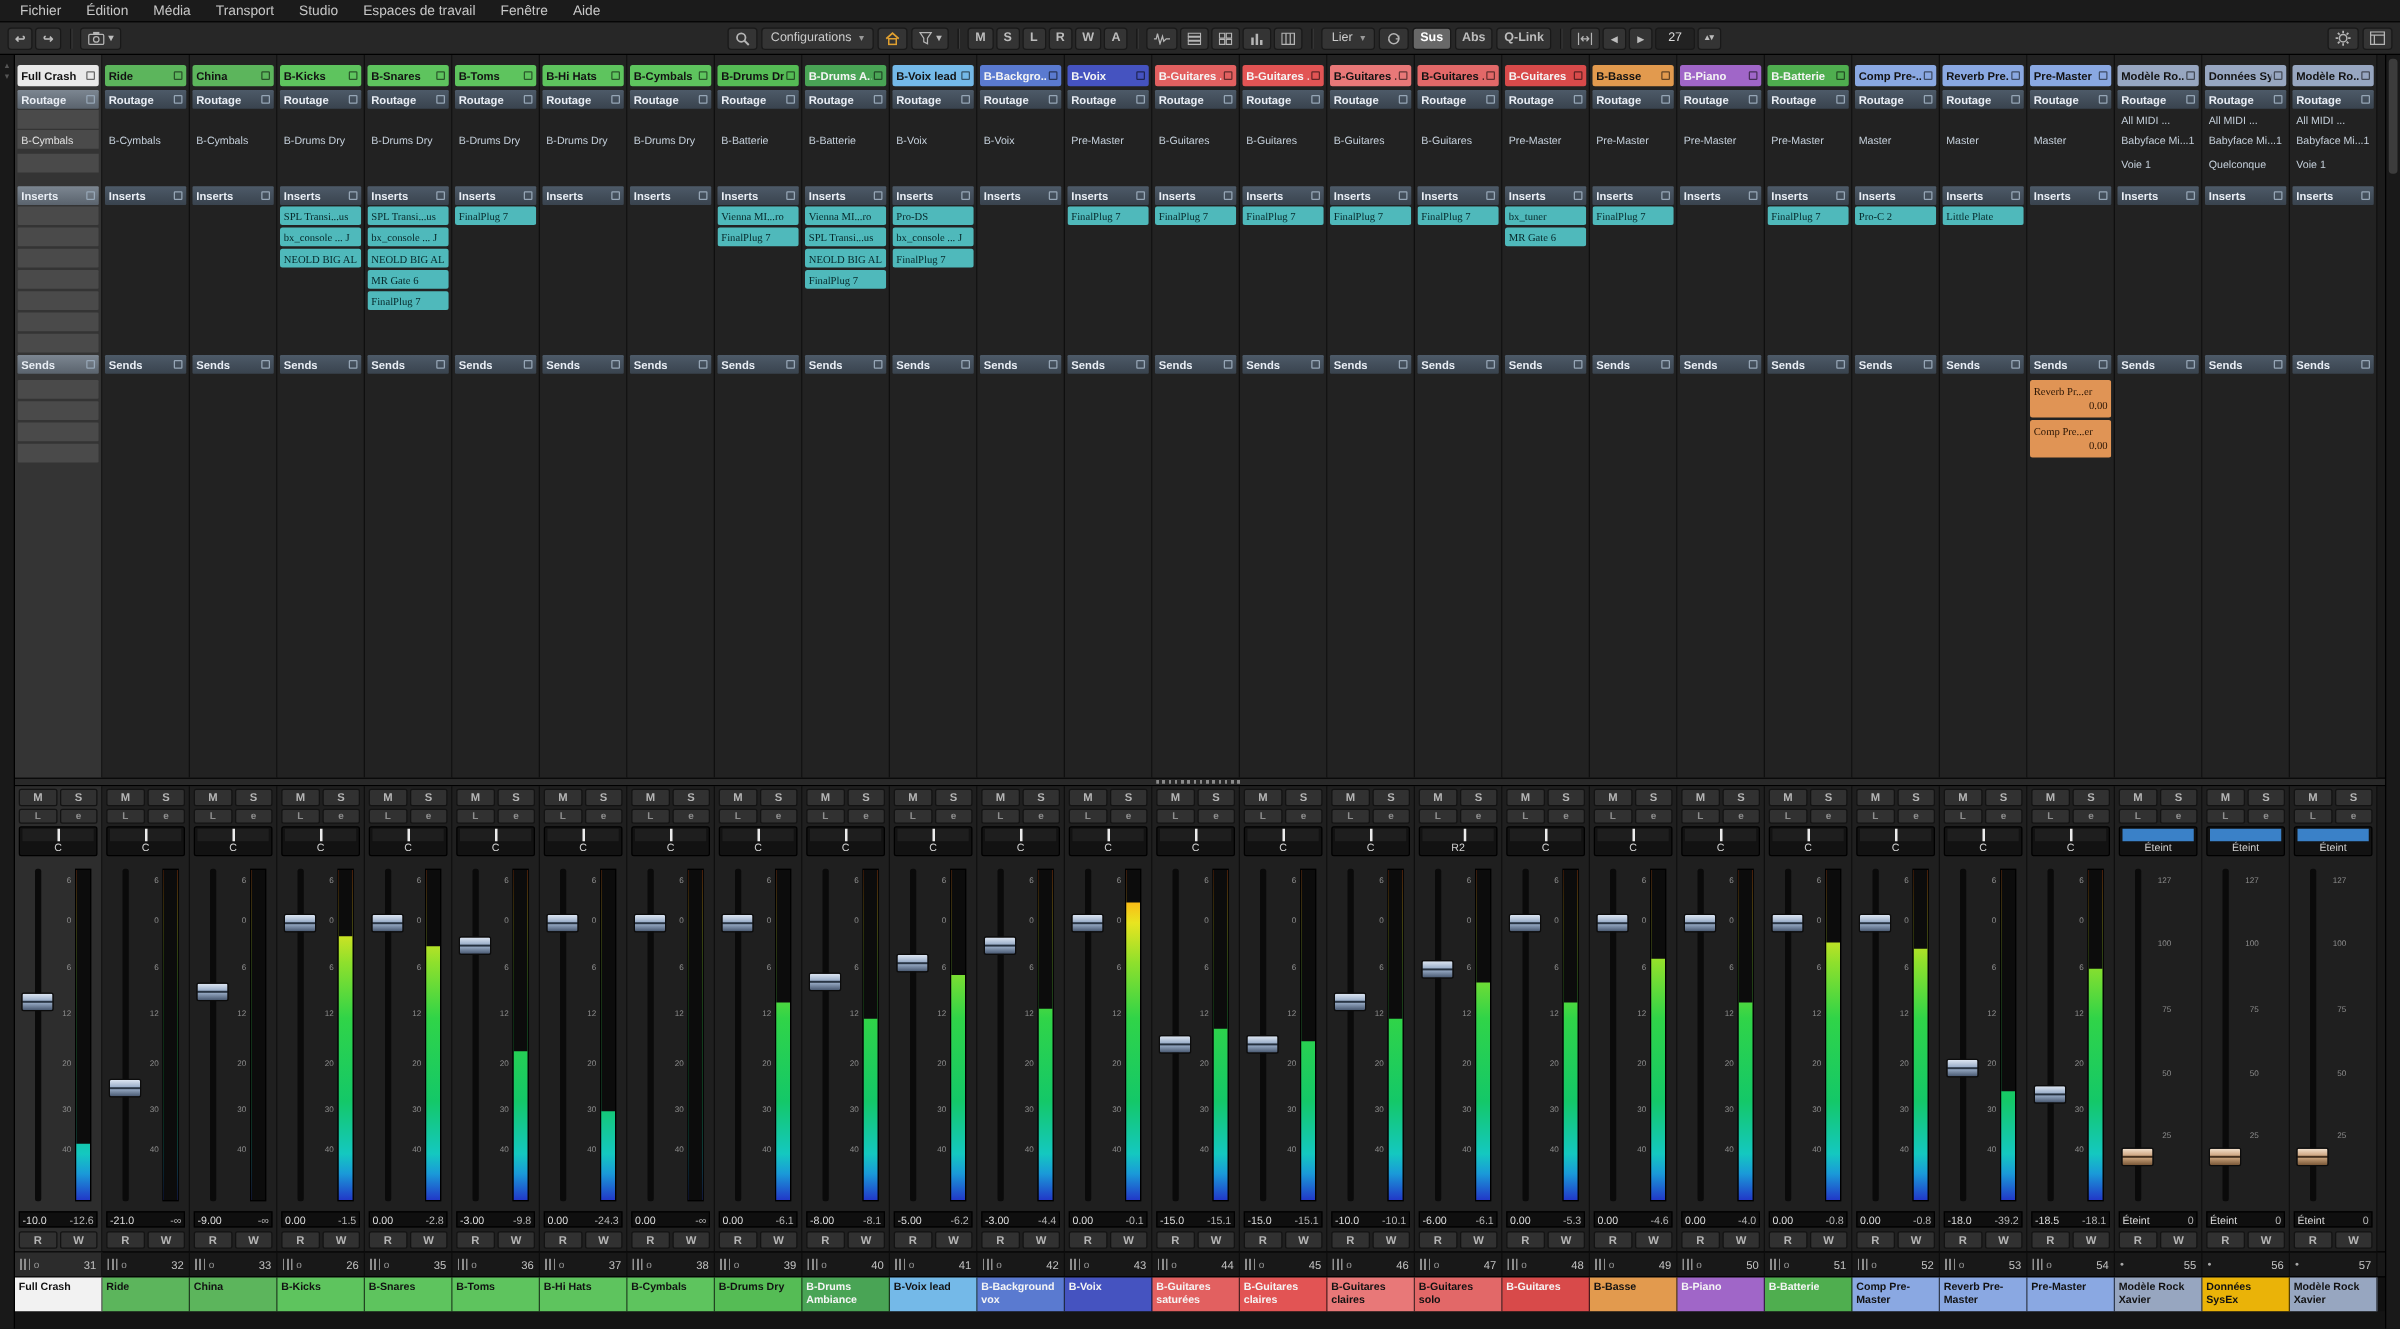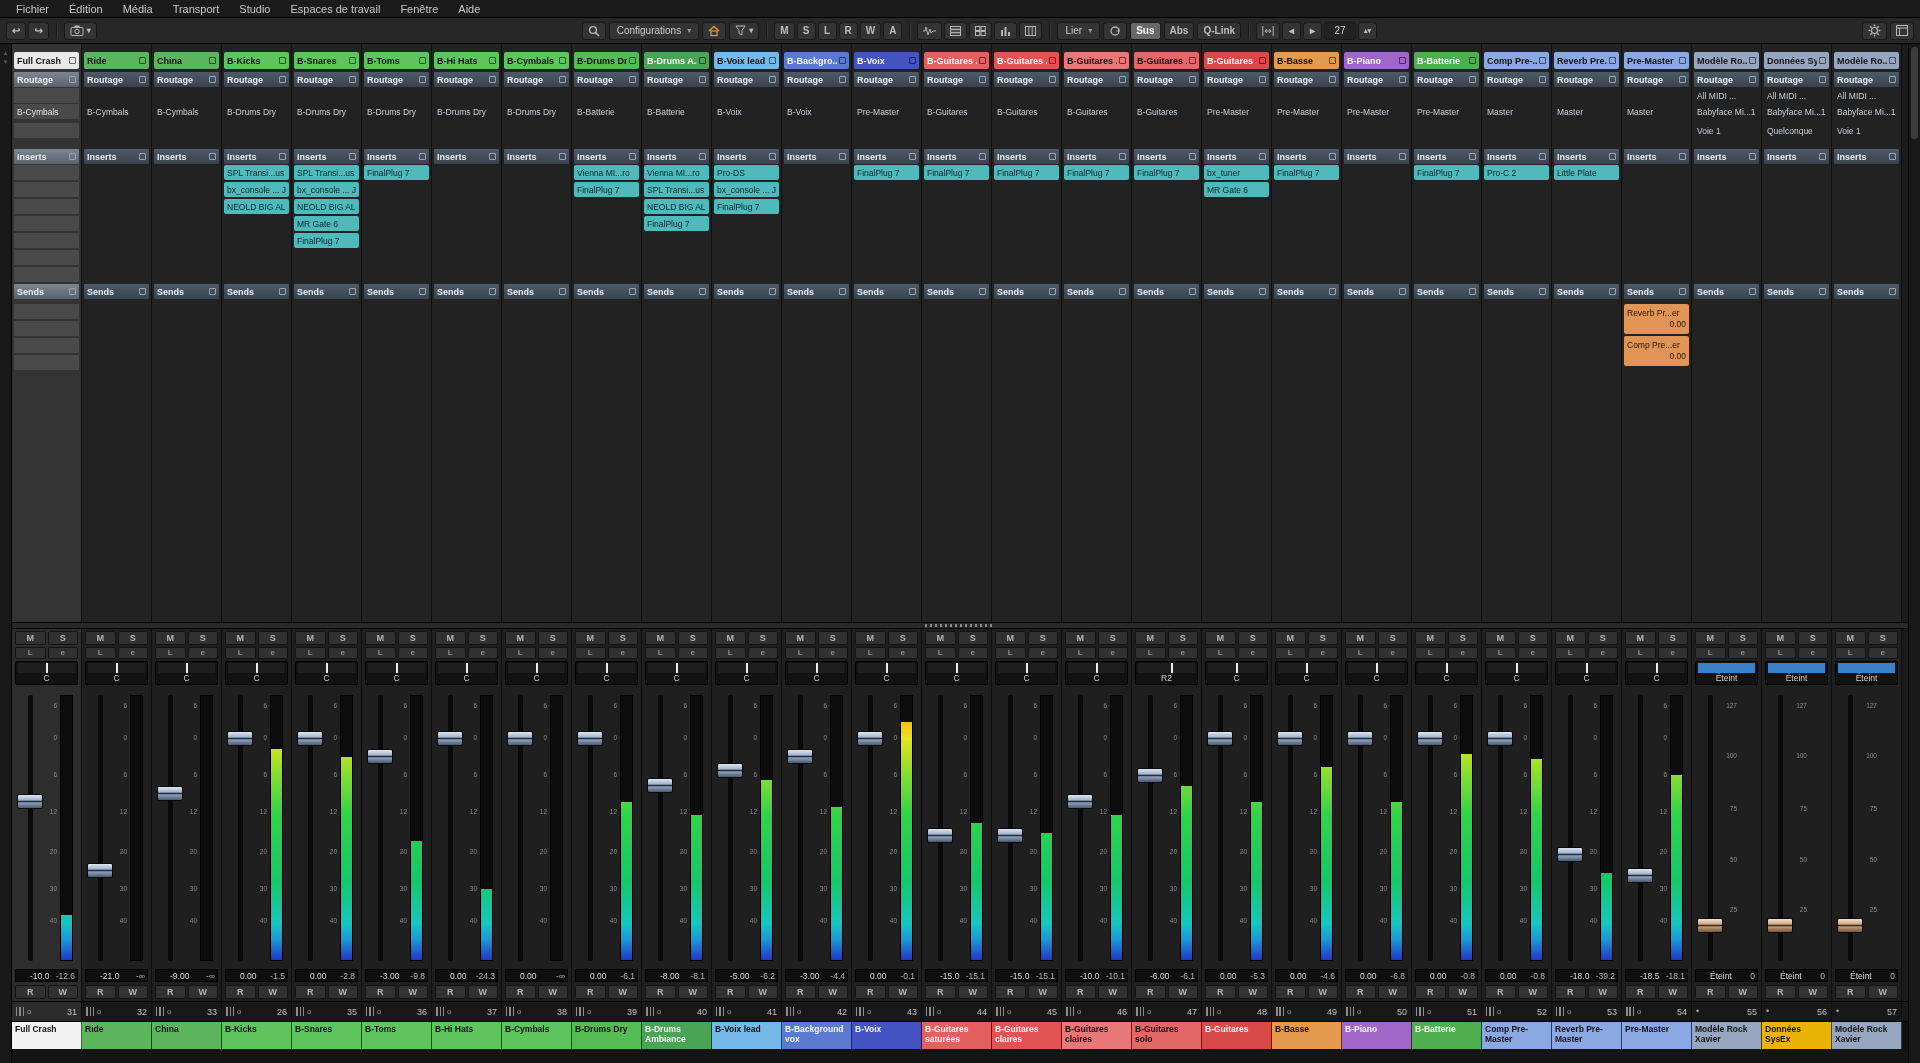--- a/index.html
+++ b/index.html
@@ -46,21 +46,21 @@
   .hdr-icon{margin-left:auto;width:7px;height:7px;border:1px solid rgba(0,0,0,.55);border-radius:1px;flex:none;}
   .rack-bar{height:15px;flex:none;background:linear-gradient(#4d5a68,#39434e);color:#e9eef5;font-size:9px;
             font-weight:bold;display:flex;align-items:center;padding:0 3px;border-radius:1px;margin-bottom:1px;}
   .rack-col.sel .rack-bar{background:linear-gradient(#7c8691,#5a636d);}
   .bar-icon{margin-left:auto;width:7px;height:7px;border:1px solid #96a6b6;border-radius:1px;flex:none;}
   .route-row{height:15px;flex:none;margin-bottom:1px;font-size:8.5px;color:#c6d1dc;display:flex;
              align-items:center;padding:0 3px;white-space:nowrap;overflow:hidden;}
   .route-row.route-gap{margin-top:3px;}
   .route-row.sel-row{background:#4a4a4a;color:#e2e2e2;}
   .gap-top{margin-top:10px;}
-  .slots{flex:none;overflow:hidden;}
+  .slots{flex:none;overflow:hidden;font-family:Liberation Serif, serif;}
   .islots{height:119px;}
   .sslots{height:68px;margin-top:4px;}
   .slot-empty{height:15px;margin-bottom:2px;background:#4a4a4a;border-radius:1px;}
   .chip{height:15px;margin-bottom:2px;background:#4fb9bb;color:#06282a;font-size:8.5px;display:flex;
         align-items:center;padding:0 3px;border-radius:2px;overflow:hidden;white-space:nowrap;}
   .send-chip{height:30px;background:#e09455;color:#2a1505;flex-direction:column;align-items:stretch;
              justify-content:center;line-height:11px;}
   .send-name{font-size:8.5px;overflow:hidden;white-space:nowrap;}
   .send-val{font-size:8.5px;text-align:right;}
   .rack-fill{flex:1;}
@@ -92,21 +92,21 @@
           background:linear-gradient(180deg,#dde6f2 0%,#9fb2cc 40%,#24303f 48%,#24303f 52%,#8fa2bc 60%,#4a5a72 100%);}
   .handle.midi{background:linear-gradient(180deg,#f2e0cc 0%,#d0a884 40%,#3f2a18 48%,#3f2a18 52%,#c09a74 60%,#7a5838 100%);}
   .scale{position:absolute;left:30px;top:6px;bottom:6px;width:13px;}
   .tick{position:absolute;right:1px;transform:translateY(-50%);font-size:6.5px;color:#8d8d8d;line-height:1;}
   .meter{position:absolute;left:45px;width:13px;top:6px;bottom:6px;background:#0c0c0c;border:1px solid #000;}
   .meter-grad{position:absolute;left:0;right:0;top:0;bottom:0;
       background:linear-gradient(to top,#2238c8 0%,#1a9ad8 8%,#14c8c0 14%,#14c868 30%,#30d448 55%,#8fe02c 72%,#e8e420 84%,#ffb014 92%,#ff5a0c 100%);}
   .meter-mask{position:absolute;left:0;right:0;top:0;background:#0c0c0c;}
   .value-row{height:13px;flex:none;display:flex;align-items:center;background:#0f0f0f;border:1px solid #000;
              font-size:8.5px;color:#ddd;margin-bottom:1px;}
-  .fval{flex:1;padding-left:14px;white-space:nowrap;overflow:hidden;}
+  .fval{flex:1;padding-left:2px;white-space:nowrap;overflow:hidden;}
   .pval{flex:1;text-align:right;padding-right:2px;color:#b5b5b5;white-space:nowrap;overflow:hidden;}
 
   
   .num-region{display:flex;margin-left:12px;height:20px;background:#181818;border-top:1px solid #000;}
   .num-cell{width:70px;flex:none;border-right:1px solid #0c0c0c;display:flex;align-items:center;gap:3px;
             padding:0 4px;font-size:9px;color:#a8a8a8;}
   .num-cell.sel{background:#2c2c2c;}
   .mini-bars{width:8px;height:9px;background:repeating-linear-gradient(90deg,#8d8d8d 0 1.5px,transparent 1.5px 3.5px);flex:none;}
   .mon-o{font-size:8px;color:#9a9a9a;line-height:1;}
   .midi-dot{color:#aaa;font-size:9px;line-height:1;}
@@ -1799,21 +1799,21 @@
           <div class="tick" style="top: 85%;">40</div>
         </div>
         <div class="meter">
           <div class="meter-grad"></div>
           <div class="meter-mask" style="height: 40%;"></div>
         </div>
         <div class="handle" style="top: calc(16% - 2.4px);"></div>
       </div>
       <div class="value-row">
         <div class="fval">0.00</div>
-        <div class="pval">-6.8</div>
+        <div class="pval">-4.0</div>
       </div>
       <div class="btn-row rw">
         <div class="sq-btn">R</div>
         <div class="sq-btn">W</div>
       </div>
     </div>
     <div class="fader-col">
       <div class="btn-row">
         <div class="sq-btn">M</div>
         <div class="sq-btn">S</div>

